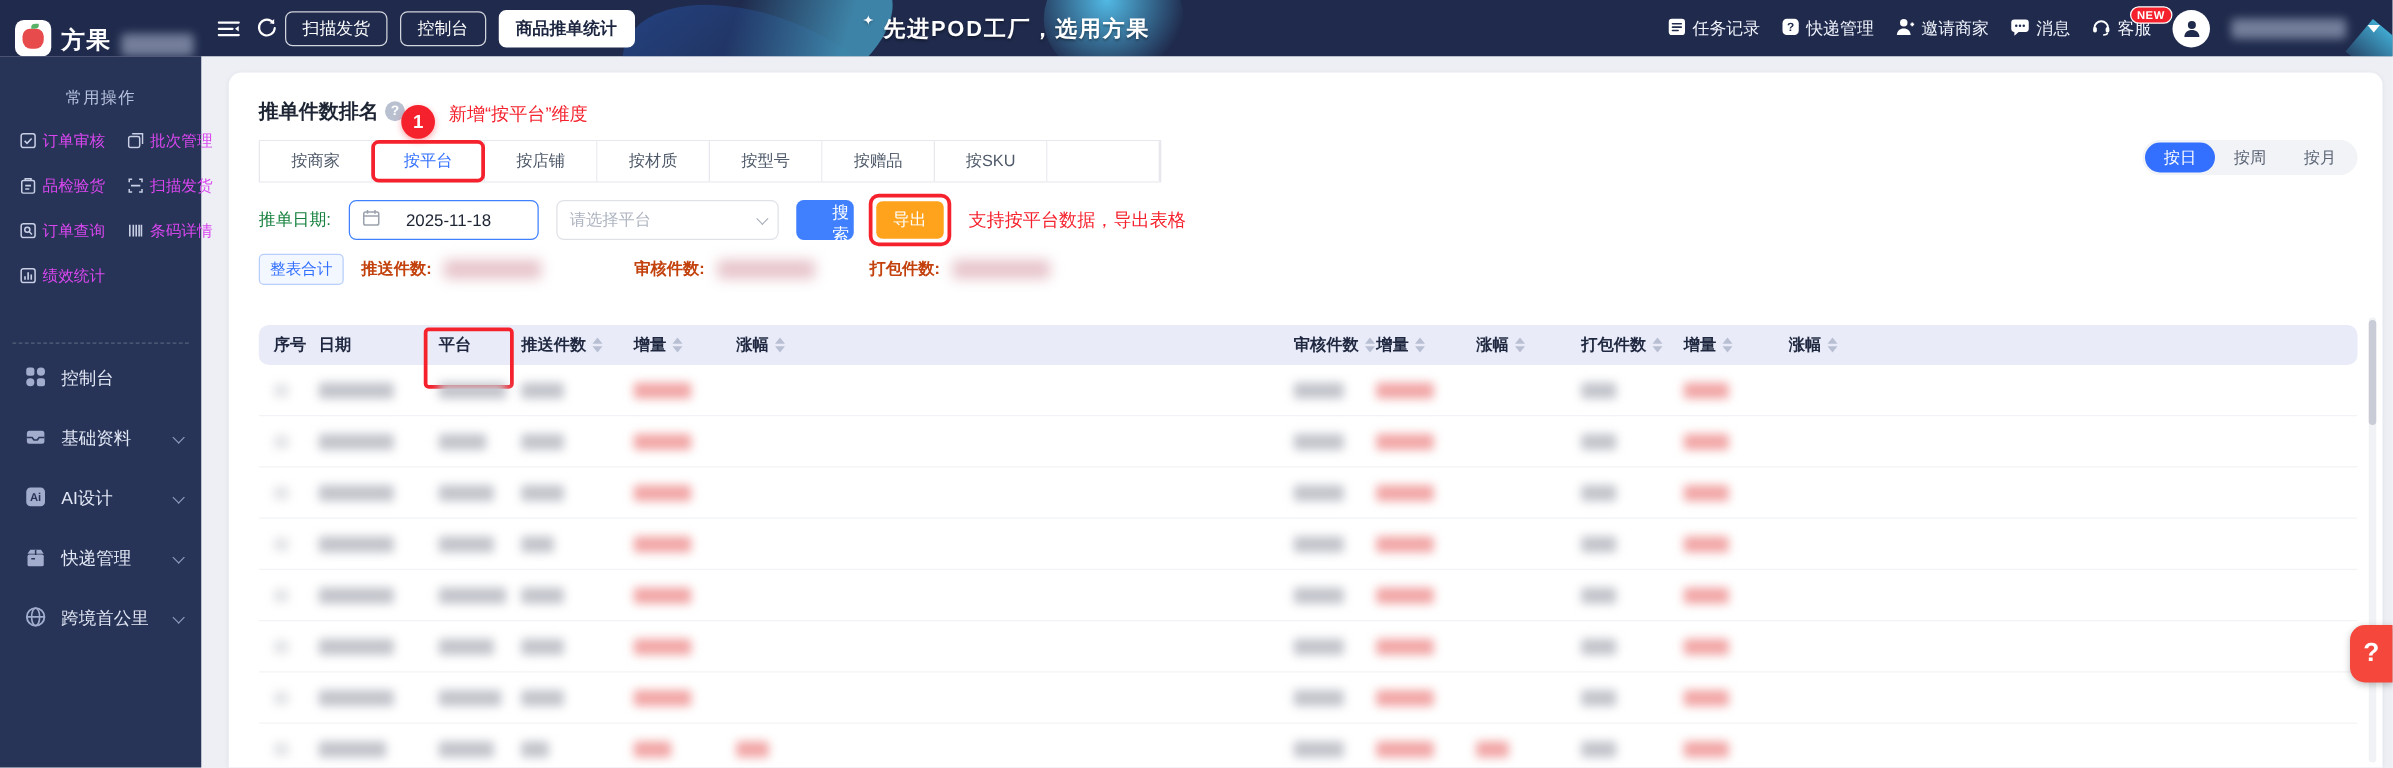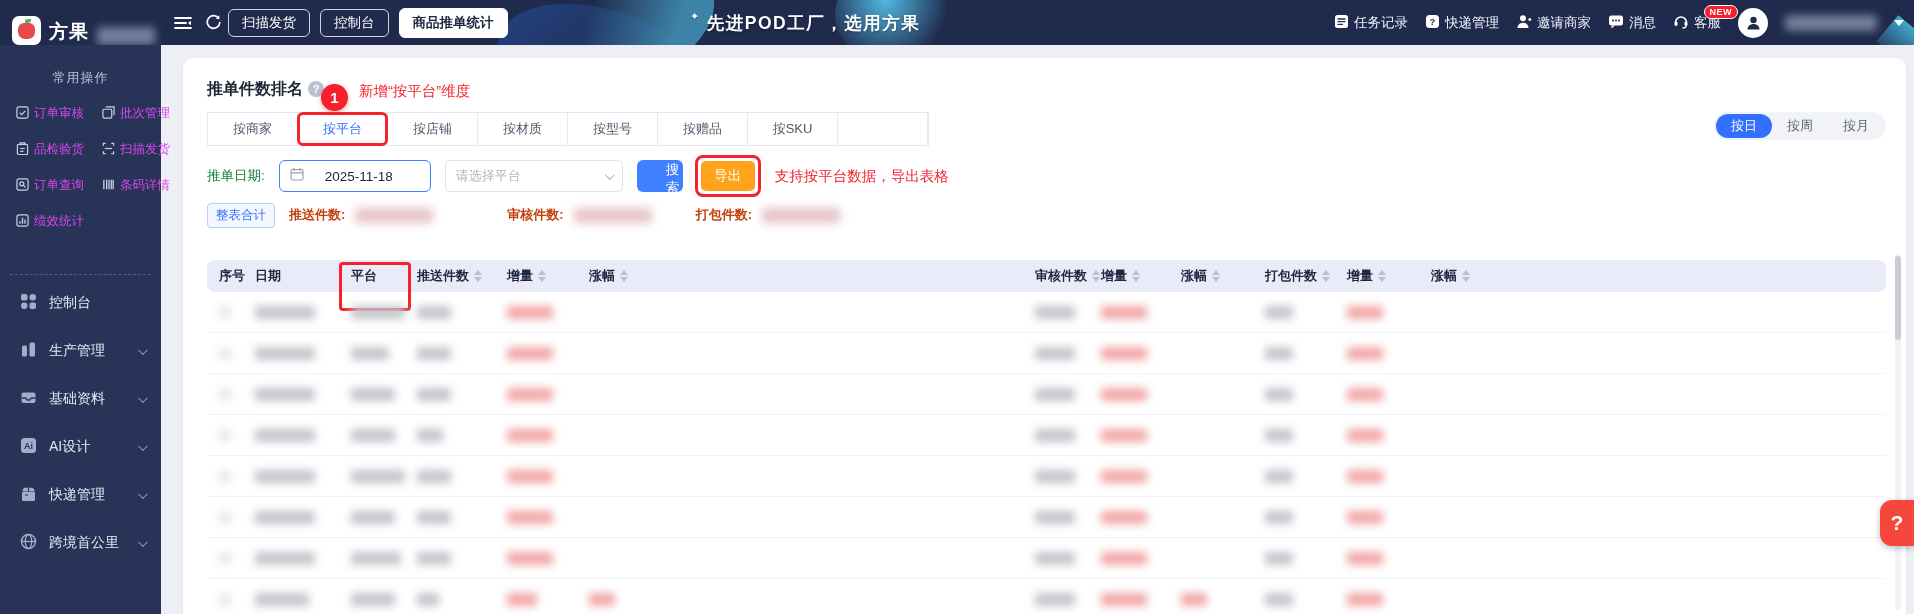--- a/index.html
+++ b/index.html
@@ -309,28 +309,20 @@
       <span><svg width="17" height="17" viewBox="0 0 17 17">
             <rect x="1" y="1" width="6.5" height="6.5" rx="2" fill="#a2accd"></rect>
             <rect x="9.5" y="1" width="6.5" height="6.5" rx="3.2" fill="#a2accd"></rect>
             <rect x="1" y="9.5" width="6.5" height="6.5" rx="3.2" fill="#a2accd"></rect>
             <rect x="9.5" y="9.5" width="6.5" height="6.5" rx="2" fill="#a2accd"></rect>
           </svg></span>
       <span>控制台</span>
     </div>
     <div class="side-menu-item">
       <span><svg width="17" height="17" viewBox="0 0 17 17">
-            <rect x="2" y="4.5" width="5" height="11" rx="1.5" fill="#a2accd"></rect>
-            <rect x="9.5" y="1.5" width="5.5" height="14" rx="1.5" fill="#a2accd"></rect>
-          </svg></span>
-      <span>生产管理</span>
-      <span class="chev"></span>
-    </div>
-    <div class="side-menu-item">
-      <span><svg width="17" height="17" viewBox="0 0 17 17">
             <rect x="1.5" y="3.5" width="14" height="10.5" rx="2" fill="#a2accd"></rect>
             <path d="M1.5 9h4.2l1.5 2h2.6l1.5-2h4.2" fill="none" stroke="#273457" stroke-width="1.3"></path>
           </svg></span>
       <span>基础资料</span>
       <span class="chev"></span>
     </div>
     <div class="side-menu-item">
       <span><svg width="17" height="17" viewBox="0 0 17 17">
             <rect x="1" y="1" width="15" height="15" rx="3.5" fill="#a2accd"></rect>
             <text x="8.5" y="12" text-anchor="middle" font-size="9" font-weight="bold" fill="#273457">Ai</text>

